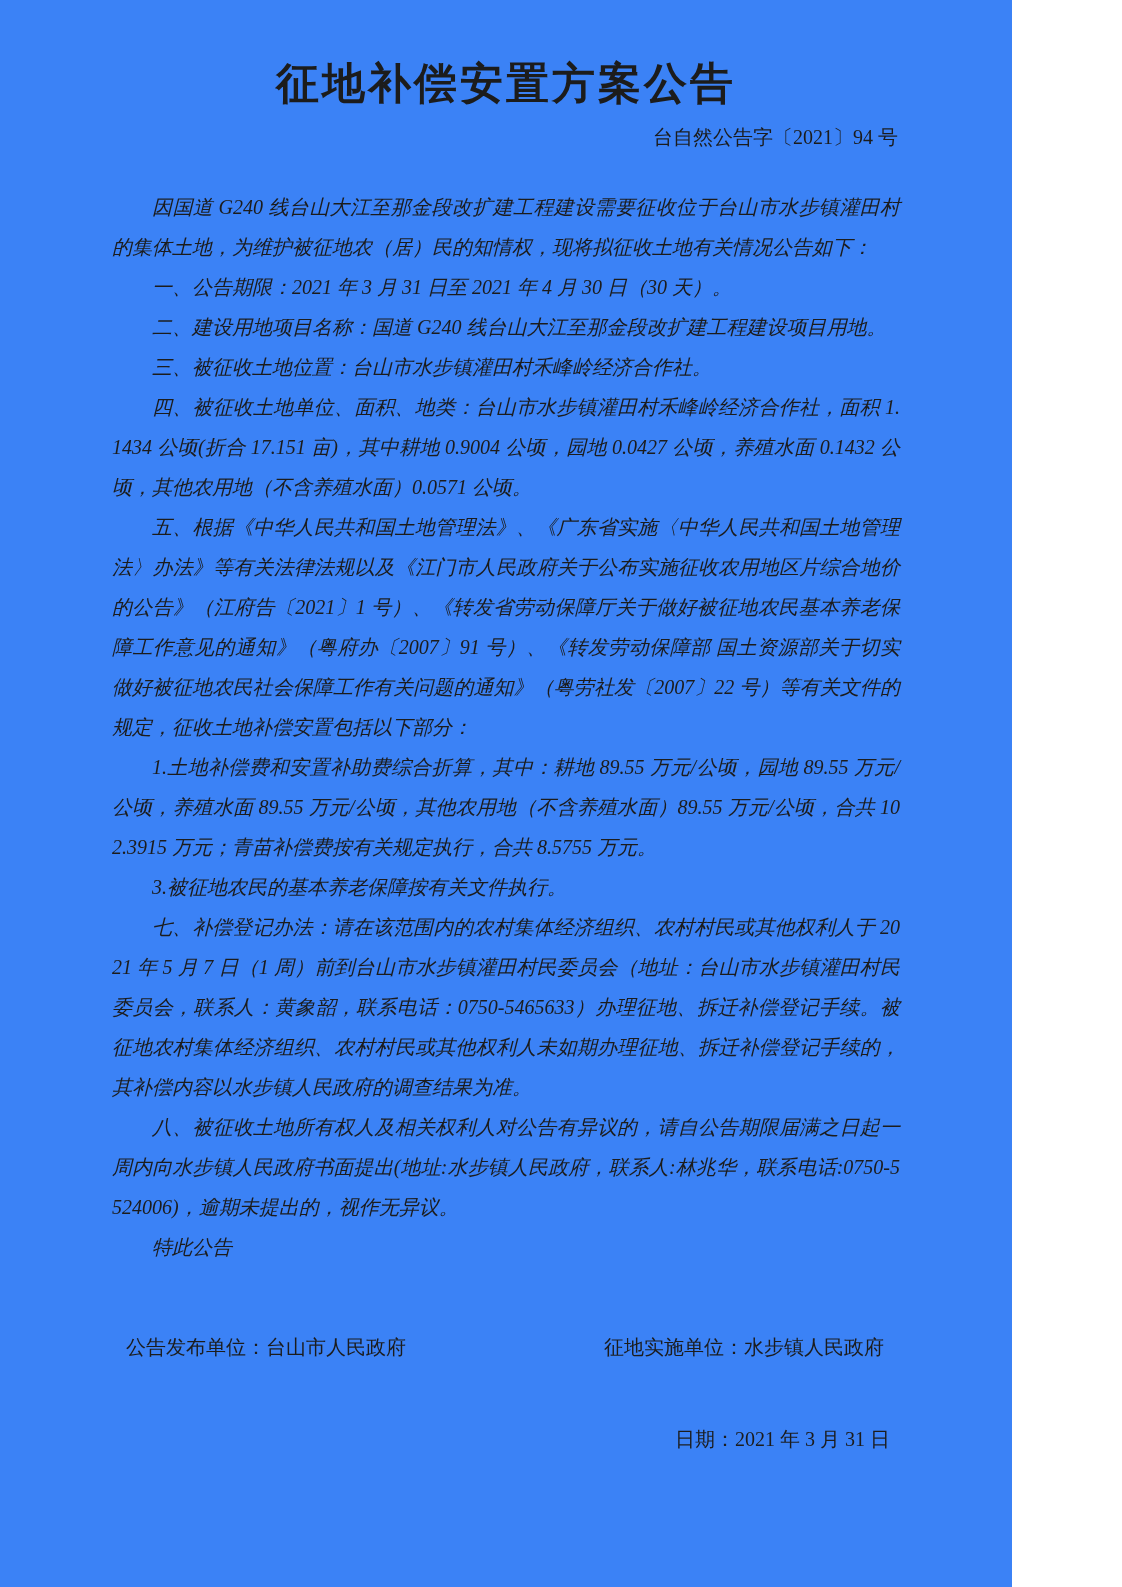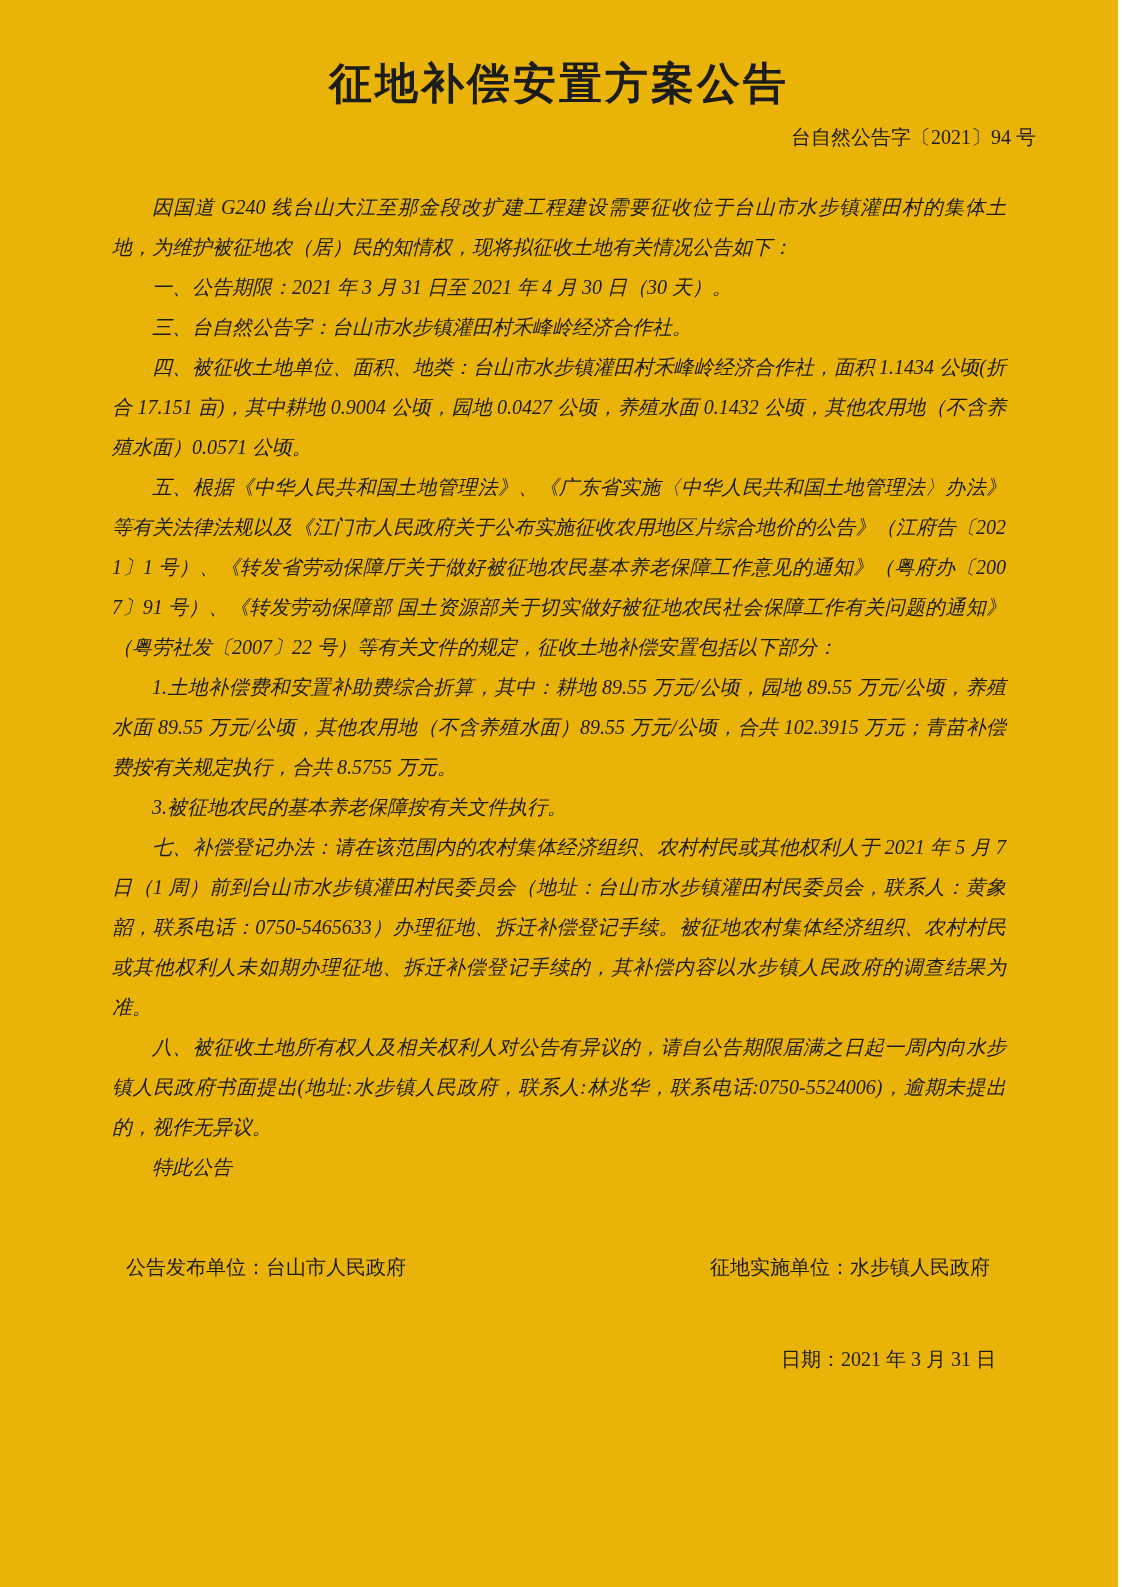--- a/index.html
+++ b/index.html
@@ -2,39 +2,39 @@
 <html><head>
 <meta charset="utf-8">
 <style>
   html, body {
     margin: 0;
     padding: 0;
     background: #ffffff;
   }
   .page {
     position: relative;
-    width: 1118px;
+    width: 1012px;
     height: 1587px;
-    background: #eab308;
+    background: #3b82f6;
     color: #1c1c1c;
     font-family: "Liberation Serif", "DejaVu Serif", serif;
     overflow: hidden;
     box-sizing: border-box;
   }
   .title {
     text-align: center;
     padding-top: 58px;
     font-size: 43px;
     font-weight: bold;
     letter-spacing: 3px;
     line-height: 1.2;
   }
   .doc-number {
     text-align: right;
-    padding-right: 82px;
+    padding-right: 114px;
     margin-top: 14px;
     font-size: 20px;
   }
   .body-text {
     margin: 36px 112px 0 112px;
     font-size: 20px;
     line-height: 40px;
     text-align: justify;
     font-style: italic;
   }
@@ -62,21 +62,22 @@
 
 <div class="page">
 
   <div class="title">征地补偿安置方案公告</div>
 
   <div class="doc-number">台自然公告字〔2021〕94 号</div>
 
   <div class="body-text">
     <p>因国道 G240 线台山大江至那金段改扩建工程建设需要征收位于台山市水步镇灌田村的集体土地，为维护被征地农（居）民的知情权，现将拟征收土地有关情况公告如下：</p>
     <p>一、公告期限：2021 年 3 月 31 日至 2021 年 4 月 30 日（30 天）。</p>
-    <p>三、台自然公告字：台山市水步镇灌田村禾峰岭经济合作社。</p>
+    <p>二、建设用地项目名称：国道 G240 线台山大江至那金段改扩建工程建设项目用地。</p>
+    <p>三、被征收土地位置：台山市水步镇灌田村禾峰岭经济合作社。</p>
     <p>四、被征收土地单位、面积、地类：台山市水步镇灌田村禾峰岭经济合作社，面积 1.1434 公顷(折合 17.151 亩)，其中耕地 0.9004 公顷，园地 0.0427 公顷，养殖水面 0.1432 公顷，其他农用地（不含养殖水面）0.0571 公顷。</p>
     <p>五、根据《中华人民共和国土地管理法》、《广东省实施〈中华人民共和国土地管理法〉办法》等有关法律法规以及《江门市人民政府关于公布实施征收农用地区片综合地价的公告》（江府告〔2021〕1 号）、《转发省劳动保障厅关于做好被征地农民基本养老保障工作意见的通知》（粤府办〔2007〕91 号）、《转发劳动保障部 国土资源部关于切实做好被征地农民社会保障工作有关问题的通知》（粤劳社发〔2007〕22 号）等有关文件的规定，征收土地补偿安置包括以下部分：</p>
     <p>1.土地补偿费和安置补助费综合折算，其中：耕地 89.55 万元/公顷，园地 89.55 万元/公顷，养殖水面 89.55 万元/公顷，其他农用地（不含养殖水面）89.55 万元/公顷，合共 102.3915 万元；青苗补偿费按有关规定执行，合共 8.5755 万元。</p>
     <p>3.被征地农民的基本养老保障按有关文件执行。</p>
     <p>七、补偿登记办法：请在该范围内的农村集体经济组织、农村村民或其他权利人于 2021 年 5 月 7 日（1 周）前到台山市水步镇灌田村民委员会（地址：台山市水步镇灌田村民委员会，联系人：黄象韶，联系电话：0750-5465633）办理征地、拆迁补偿登记手续。被征地农村集体经济组织、农村村民或其他权利人未如期办理征地、拆迁补偿登记手续的，其补偿内容以水步镇人民政府的调查结果为准。</p>
     <p>八、被征收土地所有权人及相关权利人对公告有异议的，请自公告期限届满之日起一周内向水步镇人民政府书面提出(地址:水步镇人民政府，联系人:林兆华，联系电话:0750-5524006)，逾期未提出的，视作无异议。</p>
     <p>特此公告</p>
   </div>
 
   <div class="footer-row">

